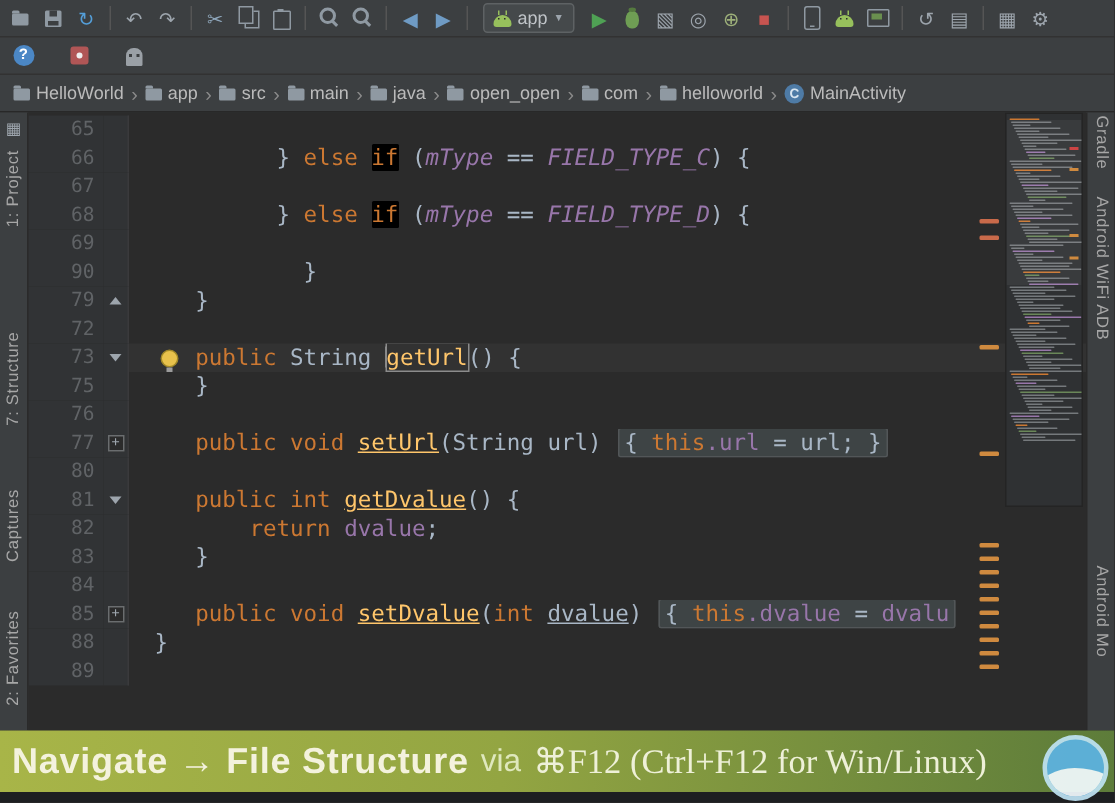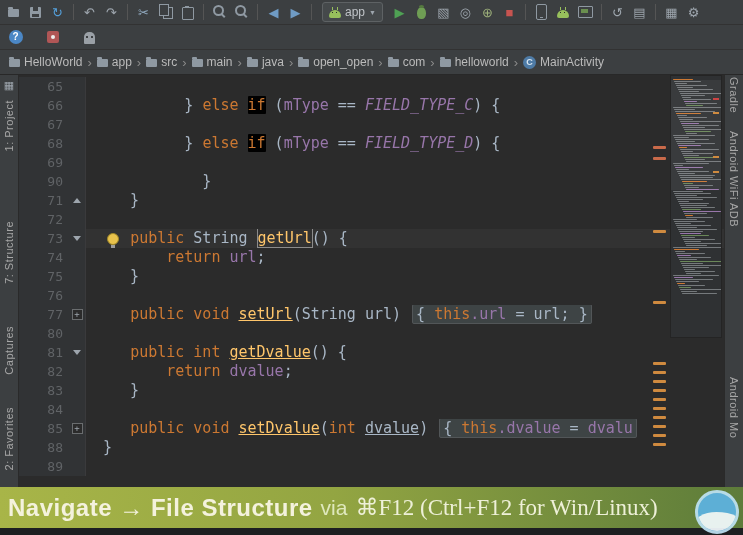--- a/index.html
+++ b/index.html
@@ -56,21 +56,21 @@
   .vlabel-r{writing-mode:vertical-rl;font-size:11px;color:#a7a7a7;letter-spacing:.5px;white-space:nowrap}
   .gridicon{font-size:11px;color:#9da5ad;margin-top:4px}
   
   #editor{flex:1;position:relative;overflow:hidden;background:#2b2b2b;padding-top:2px}
   .row{display:flex;height:19px;line-height:19px;position:relative;font-family:"DejaVu Sans Mono",monospace;font-size:15px;white-space:pre}
   .gut{width:44px;background:#313335;color:#606366;text-align:right;padding-right:6px;font-size:13px;flex:none}
   .fold{width:16px;background:#313335;border-right:1px solid #3a3a3c;flex:none;display:flex;align-items:center;justify-content:center}
   .code{flex:1;padding-left:8px;white-space:pre;color:#a9b7c6;overflow:hidden}
   .row.cur .code{background:#323232}
   .tp{color:#a9b7c6}.tk{color:#cc7832}.tf{color:#9876aa}
-  .tfi{color:#9876aa;}.tci{color:#9876aa;font-style:italic}
+  .tfi{color:#9876aa;font-style:italic}.tci{color:#9876aa;font-style:italic}
   .tm{color:#ffc66b}.tmu{color:#ffc66b;text-decoration:underline}
   .tpu{color:#a9b7c6;text-decoration:underline}
   .hl{background:#000000;border-radius:1px}
   .idbox{border:1px solid #8c8c8c;margin:-1px}
   .caret{display:inline-block;width:1px;height:14px;background:#dcdcdc;vertical-align:-2px}
   .foldbox{background:#3e4445;border:1px solid #525658;border-radius:2px;padding:0 3px;margin-left:2px}
   .fd-down{width:0;height:0;border-left:4px solid transparent;border-right:4px solid transparent;border-top:5px solid #9da5ad}
   .fd-up{width:0;height:0;border-left:4px solid transparent;border-right:4px solid transparent;border-bottom:5px solid #9da5ad}
   .fd-plus{width:9px;height:9px;border:1px solid #6a6d6f;color:#9da5ad;font-size:9px;line-height:8px;text-align:center;background:#2b2b2b;font-family:"DejaVu Sans Mono",monospace}
   .bulb{position:absolute;left:88px;top:4px;width:10px;height:10px;border-radius:50%;background:#e8c24c;border:1px solid #a08828;z-index:3}
@@ -224,24 +224,23 @@
       <div class="vlabel" style="margin-top: 42px;">Captures</div>
       <div class="vlabel" style="margin-top: 32px;">2: Favorites</div>
     </div>
   <div id="editor">
       <div class="row"><div class="gut">65</div><div class="fold"></div><div class="code"></div></div>
       <div class="row"><div class="gut">66</div><div class="fold"></div><div class="code"><span class="tp">          } </span><span class="tk">else </span><span class="tk hl">if</span><span class="tp"> (</span><span class="tfi">mType</span><span class="tp"> == </span><span class="tci">FIELD_TYPE_C</span><span class="tp">) {</span></div></div>
       <div class="row"><div class="gut">67</div><div class="fold"></div><div class="code"></div></div>
       <div class="row"><div class="gut">68</div><div class="fold"></div><div class="code"><span class="tp">          } </span><span class="tk">else </span><span class="tk hl">if</span><span class="tp"> (</span><span class="tfi">mType</span><span class="tp"> == </span><span class="tci">FIELD_TYPE_D</span><span class="tp">) {</span></div></div>
       <div class="row"><div class="gut">69</div><div class="fold"></div><div class="code"></div></div>
       <div class="row"><div class="gut">90</div><div class="fold"></div><div class="code"><span class="tp">            }</span></div></div>
-      <div class="row"><div class="gut">71</div><div class="fold"><span class="fd-up"></span></div><div class="code"><span class="tp">    }</span></div></div>
+      <div class="row"><div class="gut">79</div><div class="fold"><span class="fd-up"></span></div><div class="code"><span class="tp">    }</span></div></div>
       <div class="row"><div class="gut">72</div><div class="fold"></div><div class="code"></div></div>
       <div class="row cur"><div class="gut">73</div><div class="fold"><span class="fd-down"></span></div><div class="code"><span class="tp">    </span><span class="tk">public </span><span class="tp">String </span><span class="caret"></span><span class="tm idbox">getUrl</span><span class="tp">() {</span></div><span class="bulb"></span></div>
-      <div class="row"><div class="gut">74</div><div class="fold"></div><div class="code"><span class="tp">        </span><span class="tk">return </span><span class="tf">url</span><span class="tp">;</span></div></div>
       <div class="row"><div class="gut">75</div><div class="fold"></div><div class="code"><span class="tp">    }</span></div></div>
       <div class="row"><div class="gut">76</div><div class="fold"></div><div class="code"></div></div>
       <div class="row"><div class="gut">77</div><div class="fold"><span class="fd-plus">+</span></div><div class="code"><span class="tp">    </span><span class="tk">public </span><span class="tk">void </span><span class="tmu">setUrl</span><span class="tp">(String url) </span><span class="foldbox"><span class="tp">{ </span><span class="tk">this</span><span class="tf">.url</span><span class="tp"> = url; </span><span class="tp">}</span></span></div></div>
       <div class="row"><div class="gut">80</div><div class="fold"></div><div class="code"></div></div>
       <div class="row"><div class="gut">81</div><div class="fold"><span class="fd-down"></span></div><div class="code"><span class="tp">    </span><span class="tk">public </span><span class="tk">int </span><span class="tmu">getDvalue</span><span class="tp">() {</span></div></div>
       <div class="row"><div class="gut">82</div><div class="fold"></div><div class="code"><span class="tp">        </span><span class="tk">return </span><span class="tf">dvalue</span><span class="tp">;</span></div></div>
       <div class="row"><div class="gut">83</div><div class="fold"></div><div class="code"><span class="tp">    }</span></div></div>
       <div class="row"><div class="gut">84</div><div class="fold"></div><div class="code"></div></div>
       <div class="row"><div class="gut">85</div><div class="fold"><span class="fd-plus">+</span></div><div class="code"><span class="tp">    </span><span class="tk">public </span><span class="tk">void </span><span class="tmu">setDvalue</span><span class="tp">(</span><span class="tk">int </span><span class="tpu">dvalue</span><span class="tp">) </span><span class="foldbox"><span class="tp">{ </span><span class="tk">this</span><span class="tf">.dvalue</span><span class="tp"> = </span><span class="tf">dvalu</span></span></div></div>
       <div class="row"><div class="gut">88</div><div class="fold"></div><div class="code"><span class="tp"> }</span></div></div>

